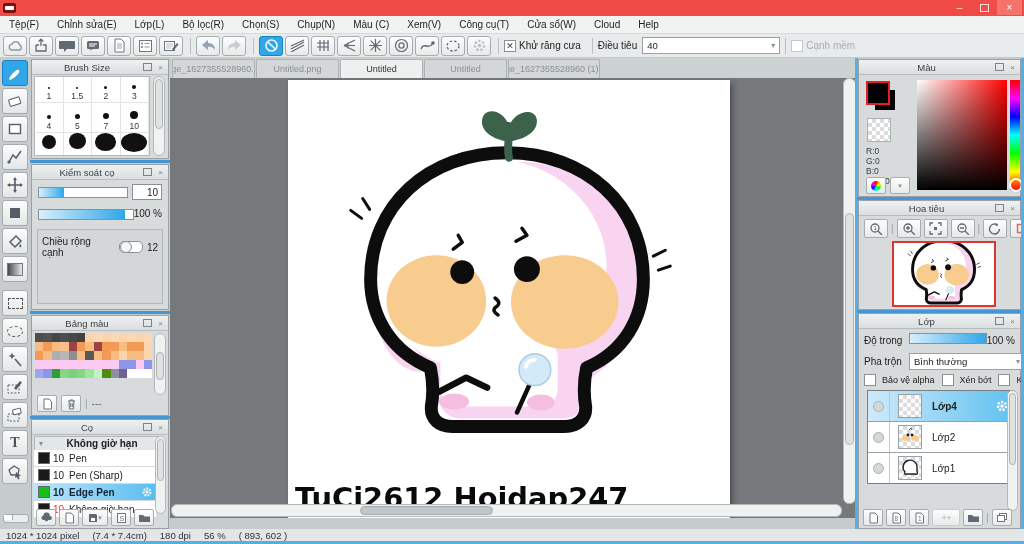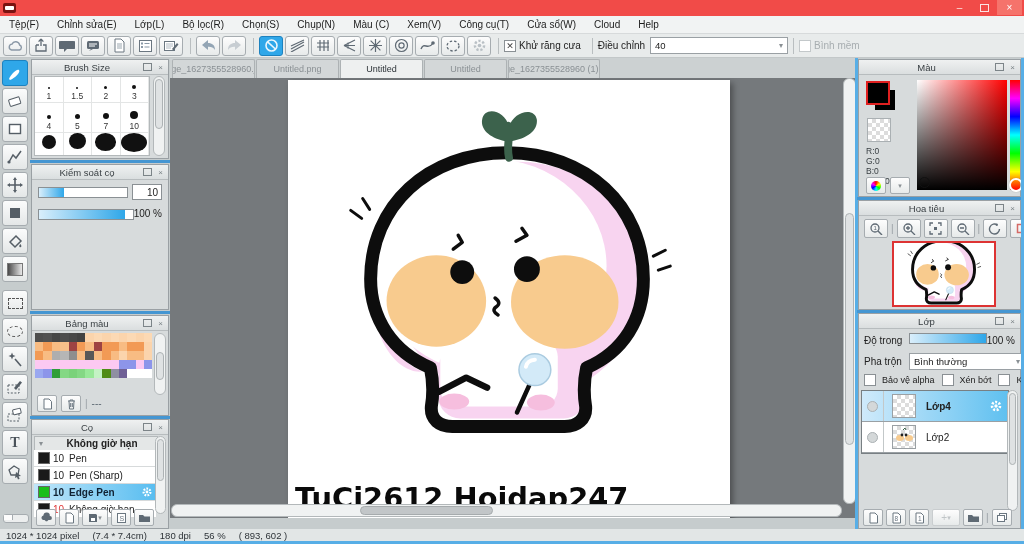--- a/index.html
+++ b/index.html
@@ -208,28 +208,28 @@
     <div class="tbtn">
         <svg width="15" height="15">
           <circle cx="7.5" cy="7.5" r="4.6" fill="none" stroke="#b9c0c5" stroke-width="2.4" stroke-dasharray="2.2 1.8"></circle>
           <circle cx="7.5" cy="7.5" r="1.8" fill="#b9c0c5"></circle>
         </svg>
       </div>
     <div class="tsep"></div>
     <span class="cbx">✕</span>
     <span style="margin-right:6px;">Khử răng cưa</span>
     <div class="tsep"></div>
-    <span style="margin-right:5px;">Điều chỉnh</span>
+    <span style="margin-right:5px;">Điều tiêu</span>
     <div class="combo" style="width:128px;">
       <span>40</span>
       <span class="carrow">▾</span>
     </div>
     <div class="tsep"></div>
     <span class="cbx dim" style="border-color:#c3c8ca;"></span>
-    <span class="dim">Bình mềm</span>
+    <span class="dim">Cạnh mềm</span>
   </div>
 
   <div class="ab toolcol-btn sel" style="top:60px;">
       <svg width="18" height="18">
         <path d="M3 15c1.5-4.5 8-11 10-9s-4.5 8.5-9 10z" fill="#fff"></path>
       </svg>
     </div>
   <div class="ab toolcol-btn" style="top:88px;">
       <svg width="18" height="16">
         <rect x="3" y="5" width="11" height="7" rx="1" transform="rotate(-18 9 8)" fill="#fff" stroke="#555e66"></rect>
@@ -382,20 +382,29 @@
       <span class="pbtn">×</span>
     </div>
     <div class="slider" style="position:absolute;left:6px;top:22px;width:90px;">
         <div class="sfill" style="width:28%;"></div>
       </div>
     <div class="valbox" style="position:absolute;right:6px;top:19px;width:30px;height:16px;">10</div>
     <div class="slider" style="position:absolute;left:6px;top:44px;width:96px;">
         <div class="sfill" style="width:92%;"></div>
       </div>
     <div style="position:absolute;right:6px;top:43px;font-size:10px;">100 %</div>
+    <div style="position:absolute;left:5px;top:64px;right:5px;bottom:5px;border:1px solid #b3b8ba;background:#d3d7d8;">
+      <div style="display:flex;align-items:center;gap:4px;padding:6px 4px;">
+        <span>Chiều rộng cạnh</span>
+        <span style="width:22px;height:10px;border:1px solid #8a9094;border-radius:5px;background:#fff;position:relative;display:inline-block;">
+            <span style="position:absolute;left:0;top:-1px;width:10px;height:10px;border:1px solid #8a9094;border-radius:50%;background:#f4f5f5;"></span>
+          </span>
+        <span>12</span>
+      </div>
+    </div>
   </div>
   <div class="splitter" style="left:30px;top:311px;width:140px;height:3px;"></div>
 
   <div class="panel" style="left:31px;top:315px;width:138px;height:101px;">
     <div class="phead">
       <div class="ptitle">Bảng màu</div>
       <span class="pbtn">
           <span class="popout-glyph"></span>
         </span>
       <span class="pbtn">×</span>
@@ -740,21 +749,21 @@
       <span class="carrow">▾</span>
     </div>
     <div class="ab" style="left:5px;top:60px;display:flex;align-items:center;gap:3px;font-size:9px;white-space:nowrap;">
       <span class="cbx"></span>
       <span style="margin-right:4px;">Bảo vệ alpha</span>
       <span class="cbx"></span>
       <span style="margin-right:4px;">Xén bớt</span>
       <span class="cbx"></span>
       <span>Khóa</span>
     </div>
-    <div class="ab" style="left:2px;top:76px;width:146px;border:1px solid #787f83;background:#c2410c;">
+    <div class="ab" style="left:8px;top:76px;width:146px;border:1px solid #787f83;background:#c2410c;">
       <div class="lrow sel">
         <span class="viscircle"></span>
           <span class="lsep"></span>
         <span class="lthumb checker" style="margin-left:8px;"></span>
         <span class="lname" style="flex:1;">Lớp4</span>
         <svg width="14" height="14" style="margin-right:5px;">
             <circle cx="7" cy="7" r="4" fill="none" stroke="#fff" stroke-width="2.6" stroke-dasharray="2 1.5"></circle>
             <circle cx="7" cy="7" r="1.7" fill="#fff"></circle>
           </svg>
       </div>
@@ -765,20 +774,30 @@
             <svg width="22" height="22">
               <ellipse cx="7" cy="12" rx="4" ry="3" fill="#f8cb8e"></ellipse>
               <ellipse cx="16" cy="12" rx="4" ry="3" fill="#f8cb8e"></ellipse>
               <circle cx="9" cy="9" r="1.4" fill="#222"></circle>
               <circle cx="13" cy="9" r="1.4" fill="#222"></circle>
               <path d="M10 4l2-2 1 2" stroke="#3c624c" fill="none"></path>
             </svg>
           </span>
         <span class="lname">Lớp2</span>
       </div>
+      <div class="lrow" style="border-bottom:none;">
+        <span class="viscircle"></span>
+          <span class="lsep"></span>
+        <span class="lthumb checker" style="margin-left:8px;">
+            <svg width="22" height="22">
+              <path d="M18 11a7 7 0 1 0-12 4c-1 2 0 3 2 2h8c2 1 3 0 2-2z" fill="#fff" stroke="#222" stroke-width="1.4"></path>
+            </svg>
+          </span>
+        <span class="lname">Lớp1</span>
+      </div>
     </div>
     <div class="vtrack" style="position:absolute;right:2px;top:76px;width:11px;height:121px;">
       <div class="vthumb" style="position:absolute;left:1px;right:1px;top:2px;height:70px;"></div>
     </div>
     <div class="ab" style="left:4px;bottom:2px;display:flex;align-items:center;gap:3px;">
       <div class="mini-btn">
           <svg width="11" height="12">
             <path d="M2 1h5l2.5 2.5V11H2z" fill="#fff" stroke="#6a7680"></path>
           </svg>
         </div>

